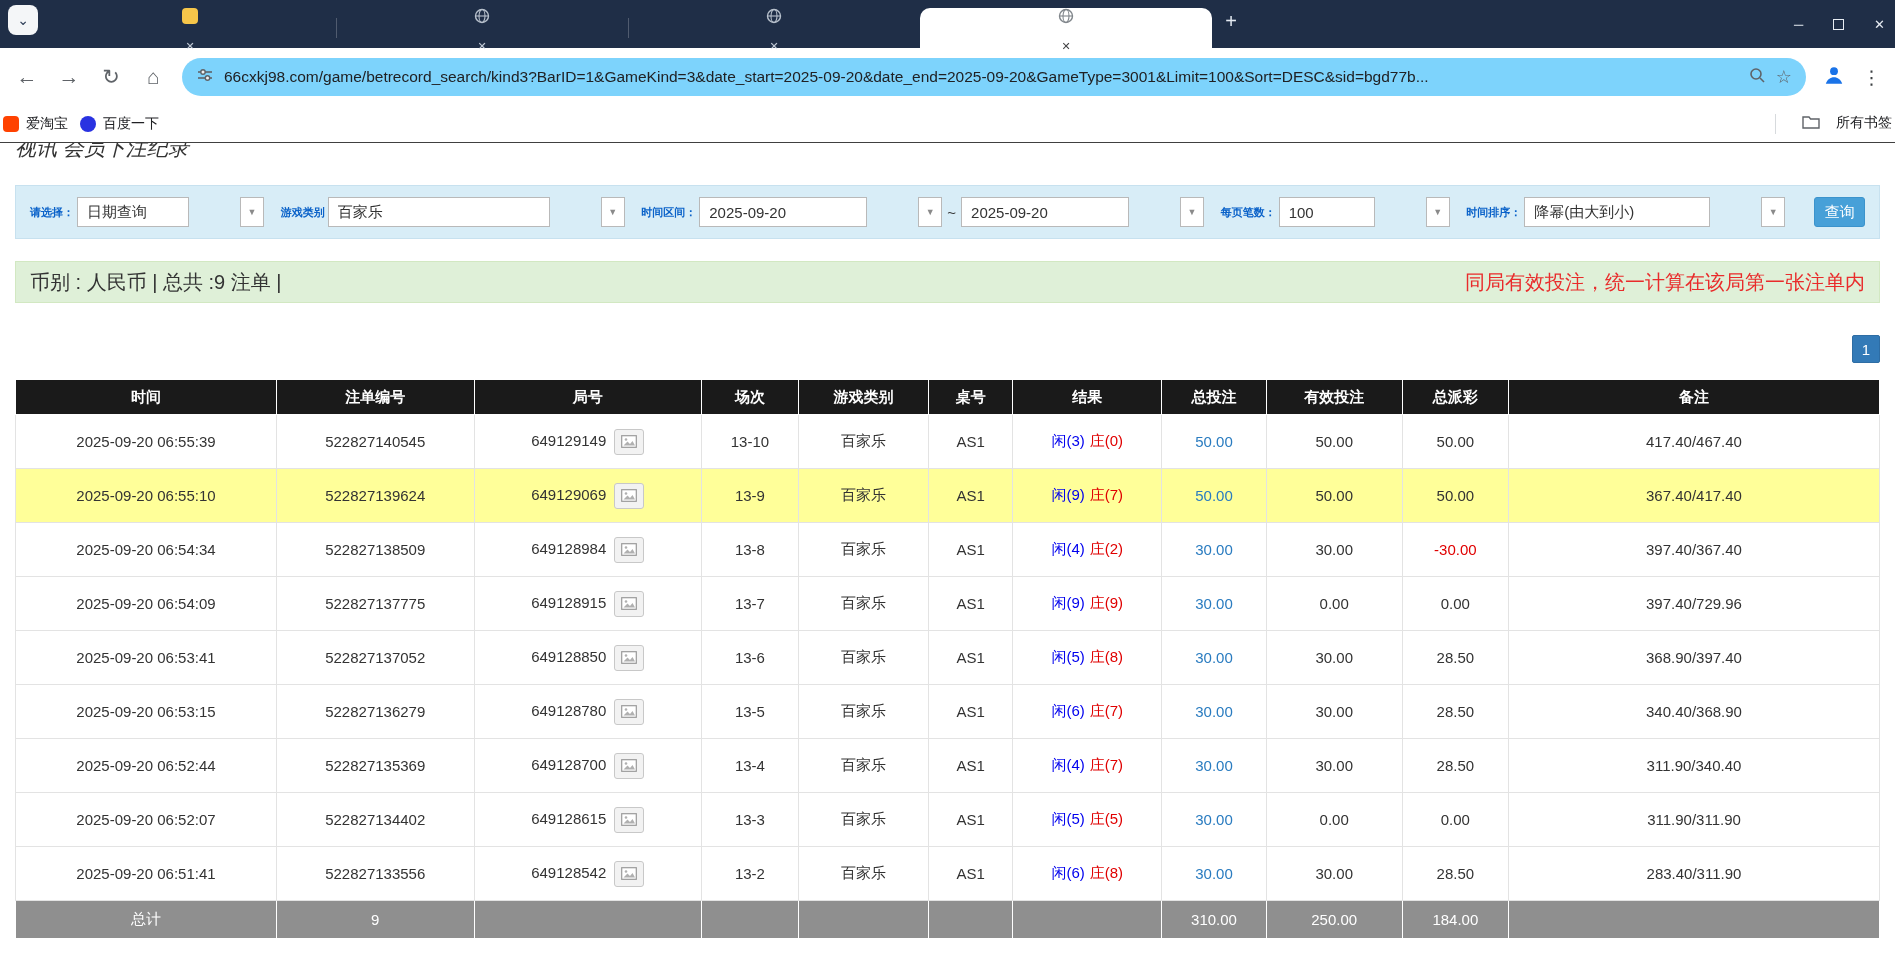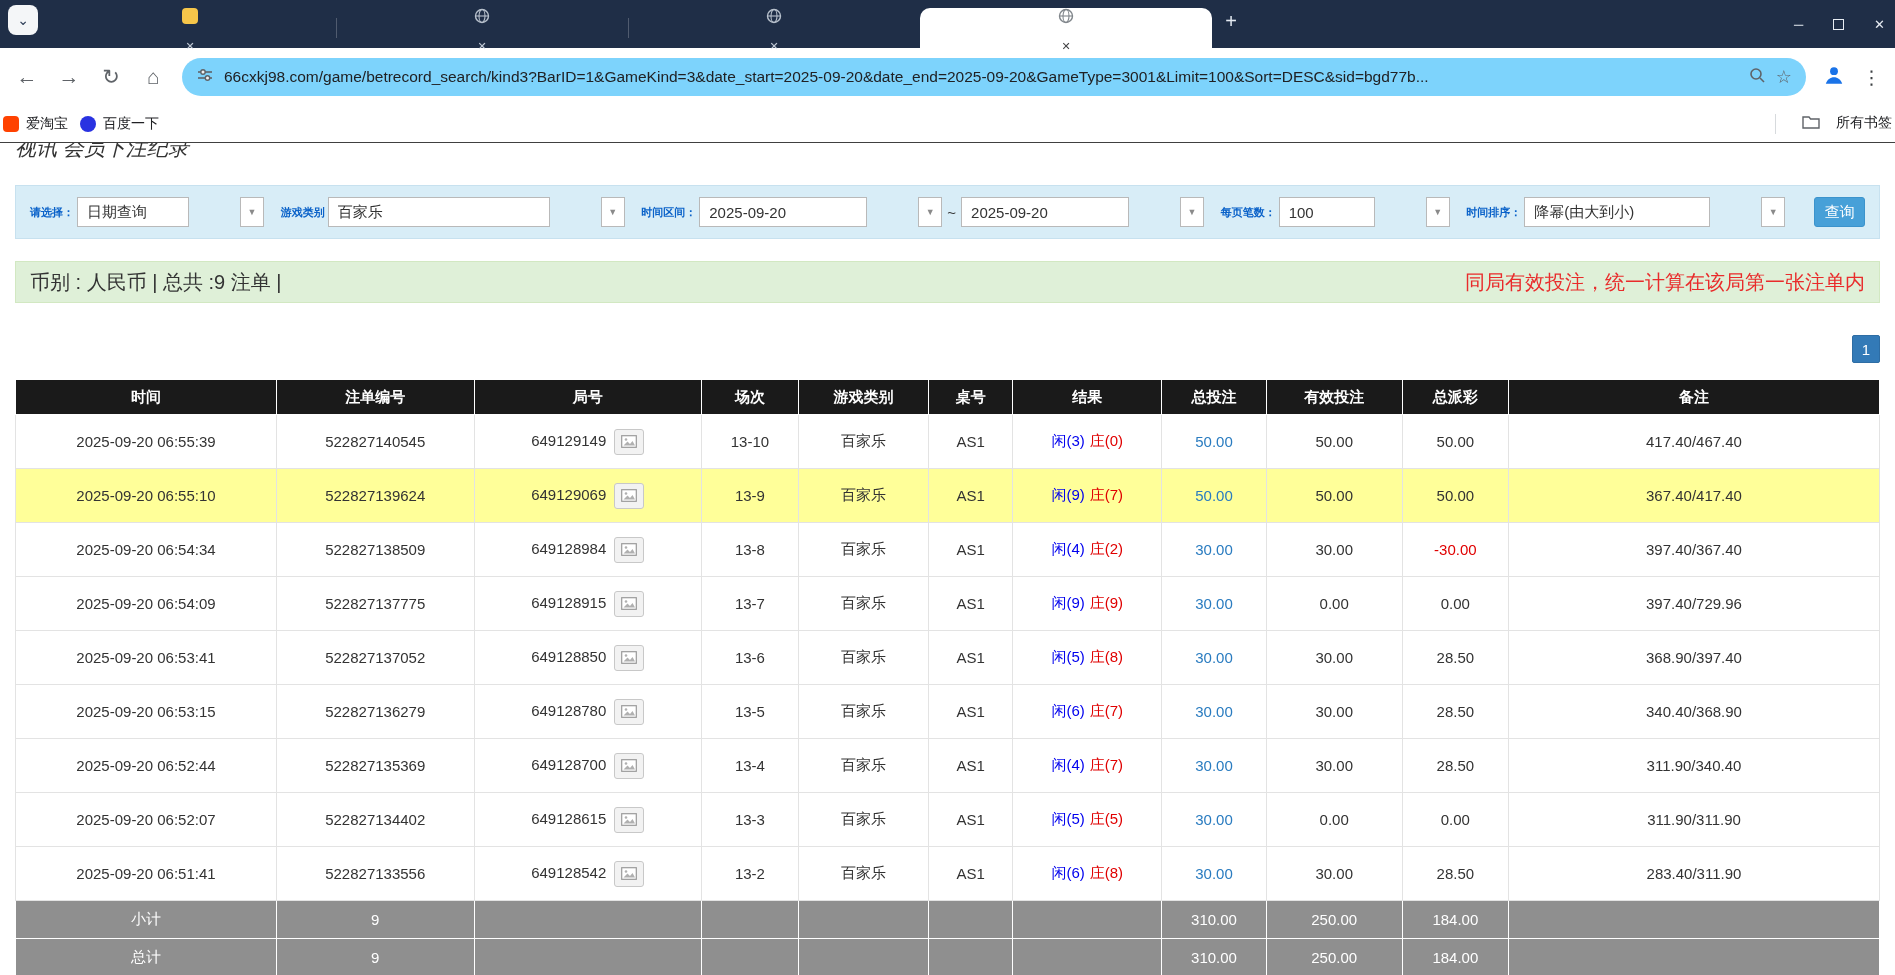--- a/index.html
+++ b/index.html
@@ -442,40 +442,27 @@
         <td>AS1</td>
         <td><span class="player">闲(6)</span><span class="banker">庄(8)</span></td>
         <td class="link">30.00</td>
         <td>30.00</td>
         <td>28.50</td>
         <td>283.40/311.90</td>
       </tr>
     </tbody>
     <tfoot>
       <tr>
-        <td>小计</td>
+        <td>总计</td>
         <td>9</td>
         <td></td>
         <td></td>
         <td></td>
         <td></td>
         <td></td>
         <td>310.00</td>
         <td>250.00</td>
         <td>184.00</td>
         <td></td>
       </tr>
-      <tr>
-        <td>总计</td>
-        <td>9</td>
-        <td></td>
-        <td></td>
-        <td></td>
-        <td></td>
-        <td></td>
-        <td>310.00</td>
-        <td>250.00</td>
-        <td>184.00</td>
-        <td></td>
-      </tr>
     </tfoot>
   </table>
 </div>
 
 </body></html>

